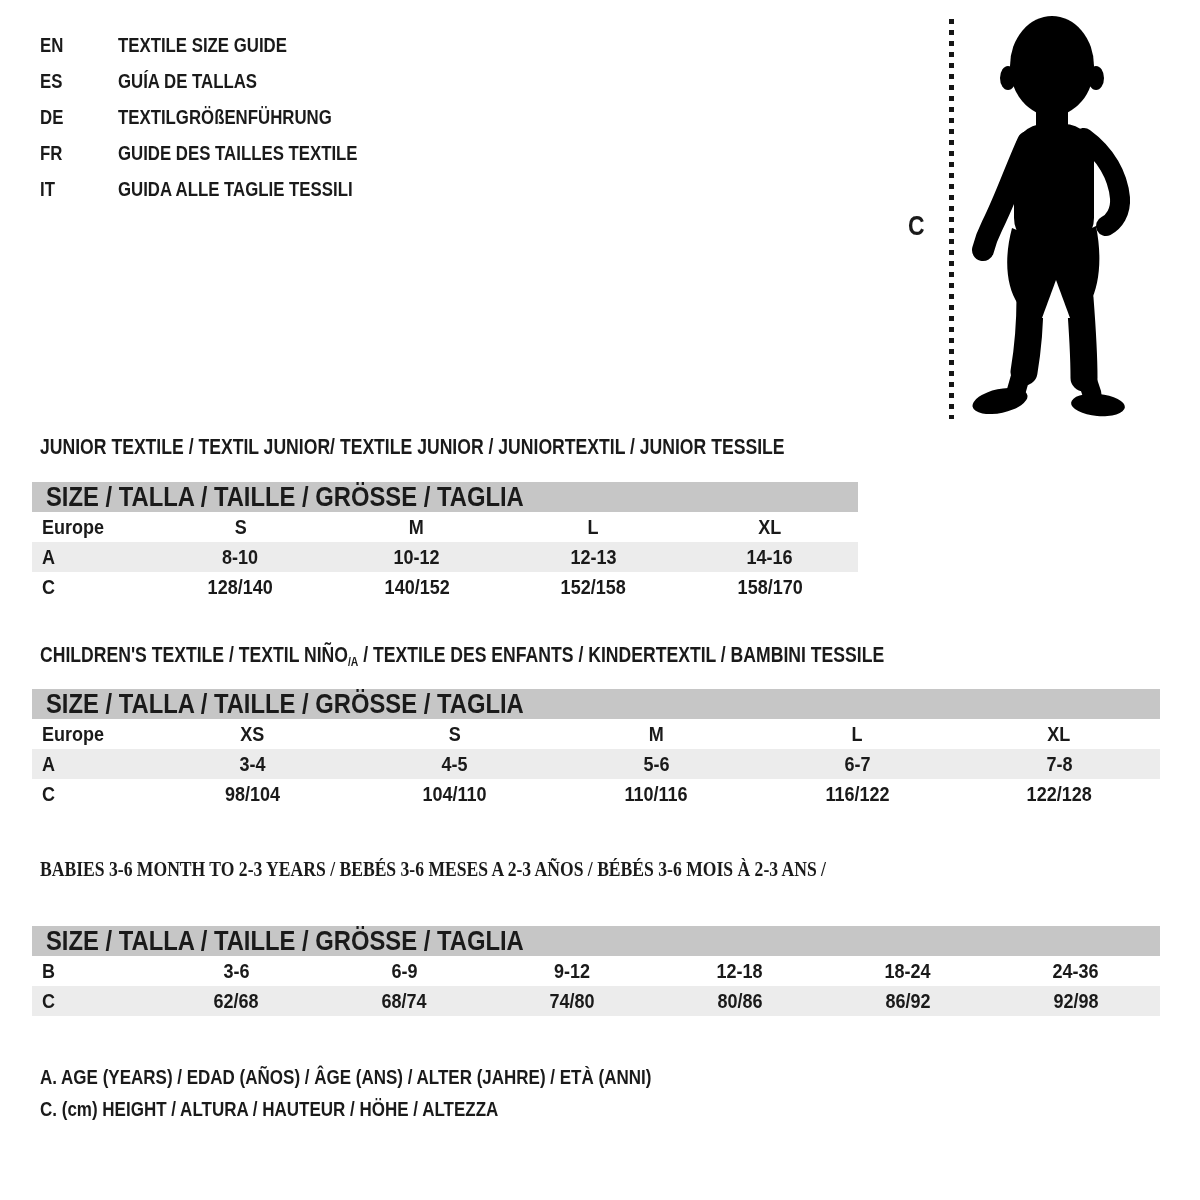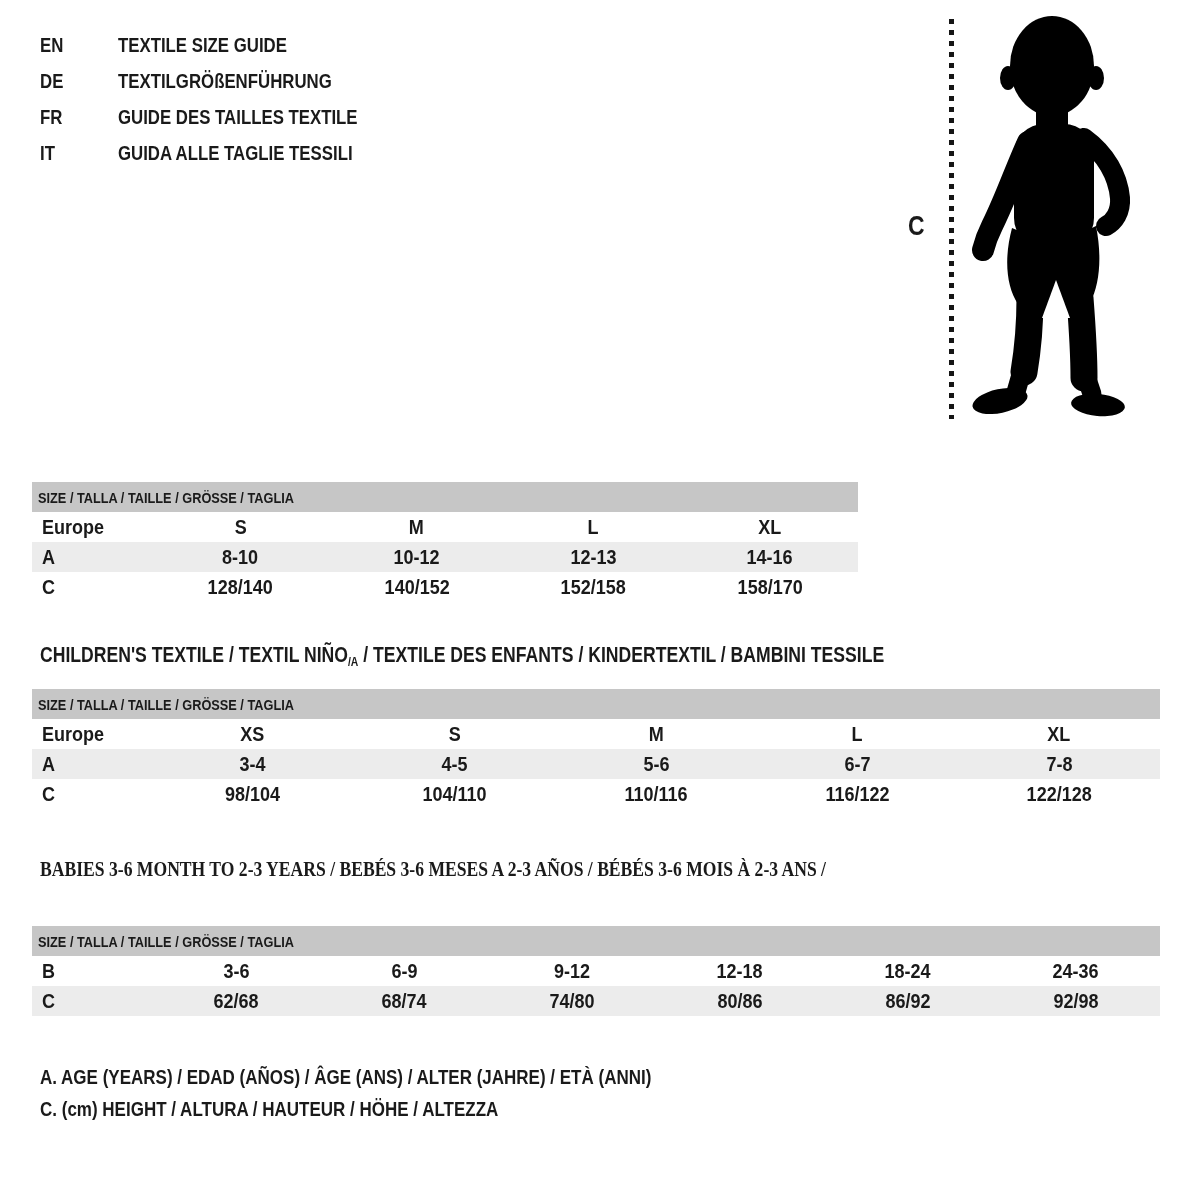--- a/index.html
+++ b/index.html
@@ -38,39 +38,43 @@
   .baby-figure { position:absolute; left:958px; top:12px; width:192px; height:412px; }
 
   
   .section-title { position:absolute; left:40px; font-size:22px; line-height:26px; white-space:nowrap; }
   .sub { font-size:13px; position:relative; top:4px; }
 
   
   .size-table { position:absolute; left:32px; }
   .size-header {
     height:30px; display:flex; align-items:center;
-    padding-left:6px; font-size:15px;
+    padding-left:14px; font-size:28px;
   }
   .t-row { display:flex; height:30px; align-items:center; font-size:20px; }
   .t-label { width:120px; flex:0 0 120px; padding-left:10px; }
   .t-cell { flex:1 1 0; text-align:center; }
 
   
   .legend-block { position:absolute; left:40px; top:1066px; }
   .legend-line { height:32px; display:flex; align-items:flex-start; font-size:20px; }
 </style>
 </head>
 <body>
 
 <div class="canvas">
 
   <div class="lang-block">
     <div class="lang-row">
       <span class="lang-code"><span class="sx sx80">EN</span></span>
       <span class="sx sx80">TEXTILE SIZE GUIDE</span>
+    </div>
+    <div class="lang-row">
+      <span class="lang-code"><span class="sx sx80">ES</span></span>
+      <span class="sx sx80">GUÍA DE TALLAS</span>
     </div>
     <div class="lang-row">
       <span class="lang-code"><span class="sx sx80">DE</span></span>
       <span class="sx sx80">TEXTILGRÖßENFÜHRUNG</span>
     </div>
     <div class="lang-row">
       <span class="lang-code"><span class="sx sx80">FR</span></span>
       <span class="sx sx80">GUIDE DES TAILLES TEXTILE</span>
     </div>
     <div class="lang-row">
@@ -95,20 +99,23 @@
       <path d="M72,286 C72,310 70,336 66,360" fill="none" stroke="#000" stroke-width="27" stroke-linecap="round"></path>
       <path d="M66,352 L58,380" fill="none" stroke="#000" stroke-width="19" stroke-linecap="round"></path>
       <ellipse cx="42" cy="389" rx="28" ry="12" transform="rotate(-12 42 389)"></ellipse>
       <path d="M122,286 C124,312 126,340 126,366" fill="none" stroke="#000" stroke-width="27" stroke-linecap="round"></path>
       <path d="M126,358 L134,382" fill="none" stroke="#000" stroke-width="19" stroke-linecap="round"></path>
       <ellipse cx="140" cy="393" rx="27" ry="11" transform="rotate(5 140 393)"></ellipse>
       <polygon points="84,306 112,306 98,268" fill="#fff"></polygon>
     </g>
   </svg>
 
+  <div class="section-title" style="top:434px;">
+    <span class="sx sx80">JUNIOR TEXTILE / TEXTIL JUNIOR/ TEXTILE JUNIOR / JUNIORTEXTIL / JUNIOR TESSILE</span>
+  </div>
 
   <div class="size-table" style="top:482px; width:826px;">
     <div class="size-header" style="background:#c6c6c6;">
       <span class="sx sx85">SIZE / TALLA / TAILLE / GRÖSSE / TAGLIA</span>
     </div>
     <div class="t-row">
       <span class="t-label"><span class="sx sx90">Europe</span></span>
       <span class="t-cell"><span class="sx sx90 ctr">S</span></span>
       <span class="t-cell"><span class="sx sx90 ctr">M</span></span>
       <span class="t-cell"><span class="sx sx90 ctr">L</span></span>

